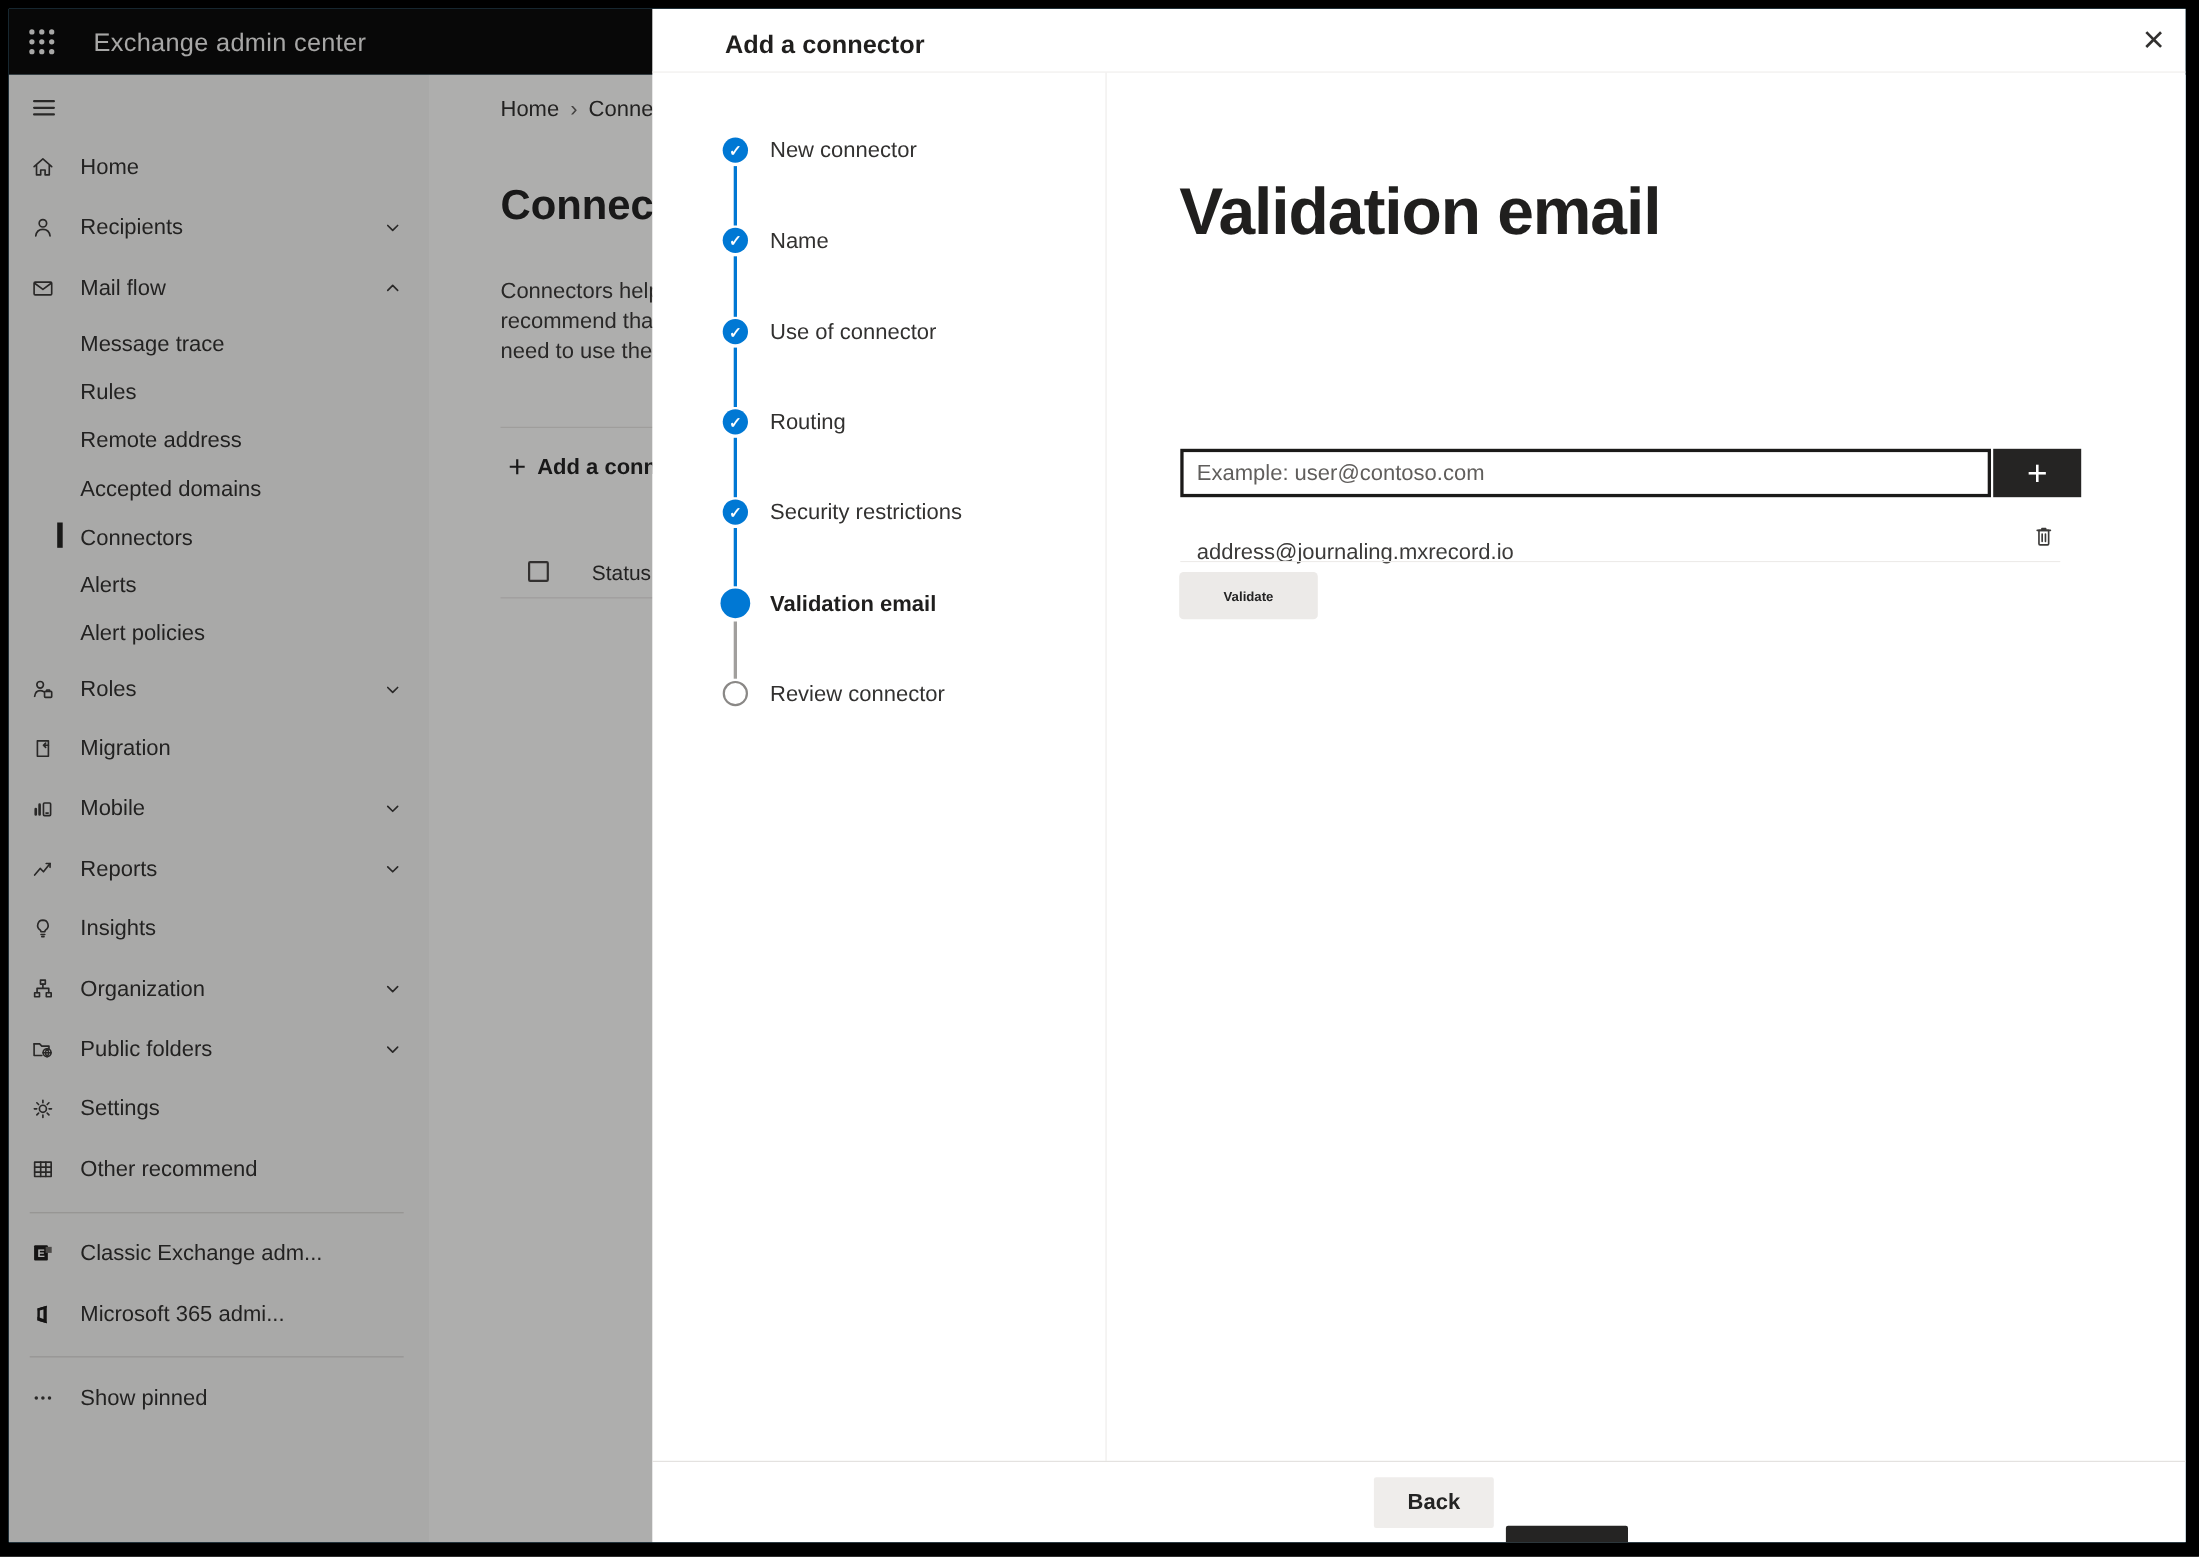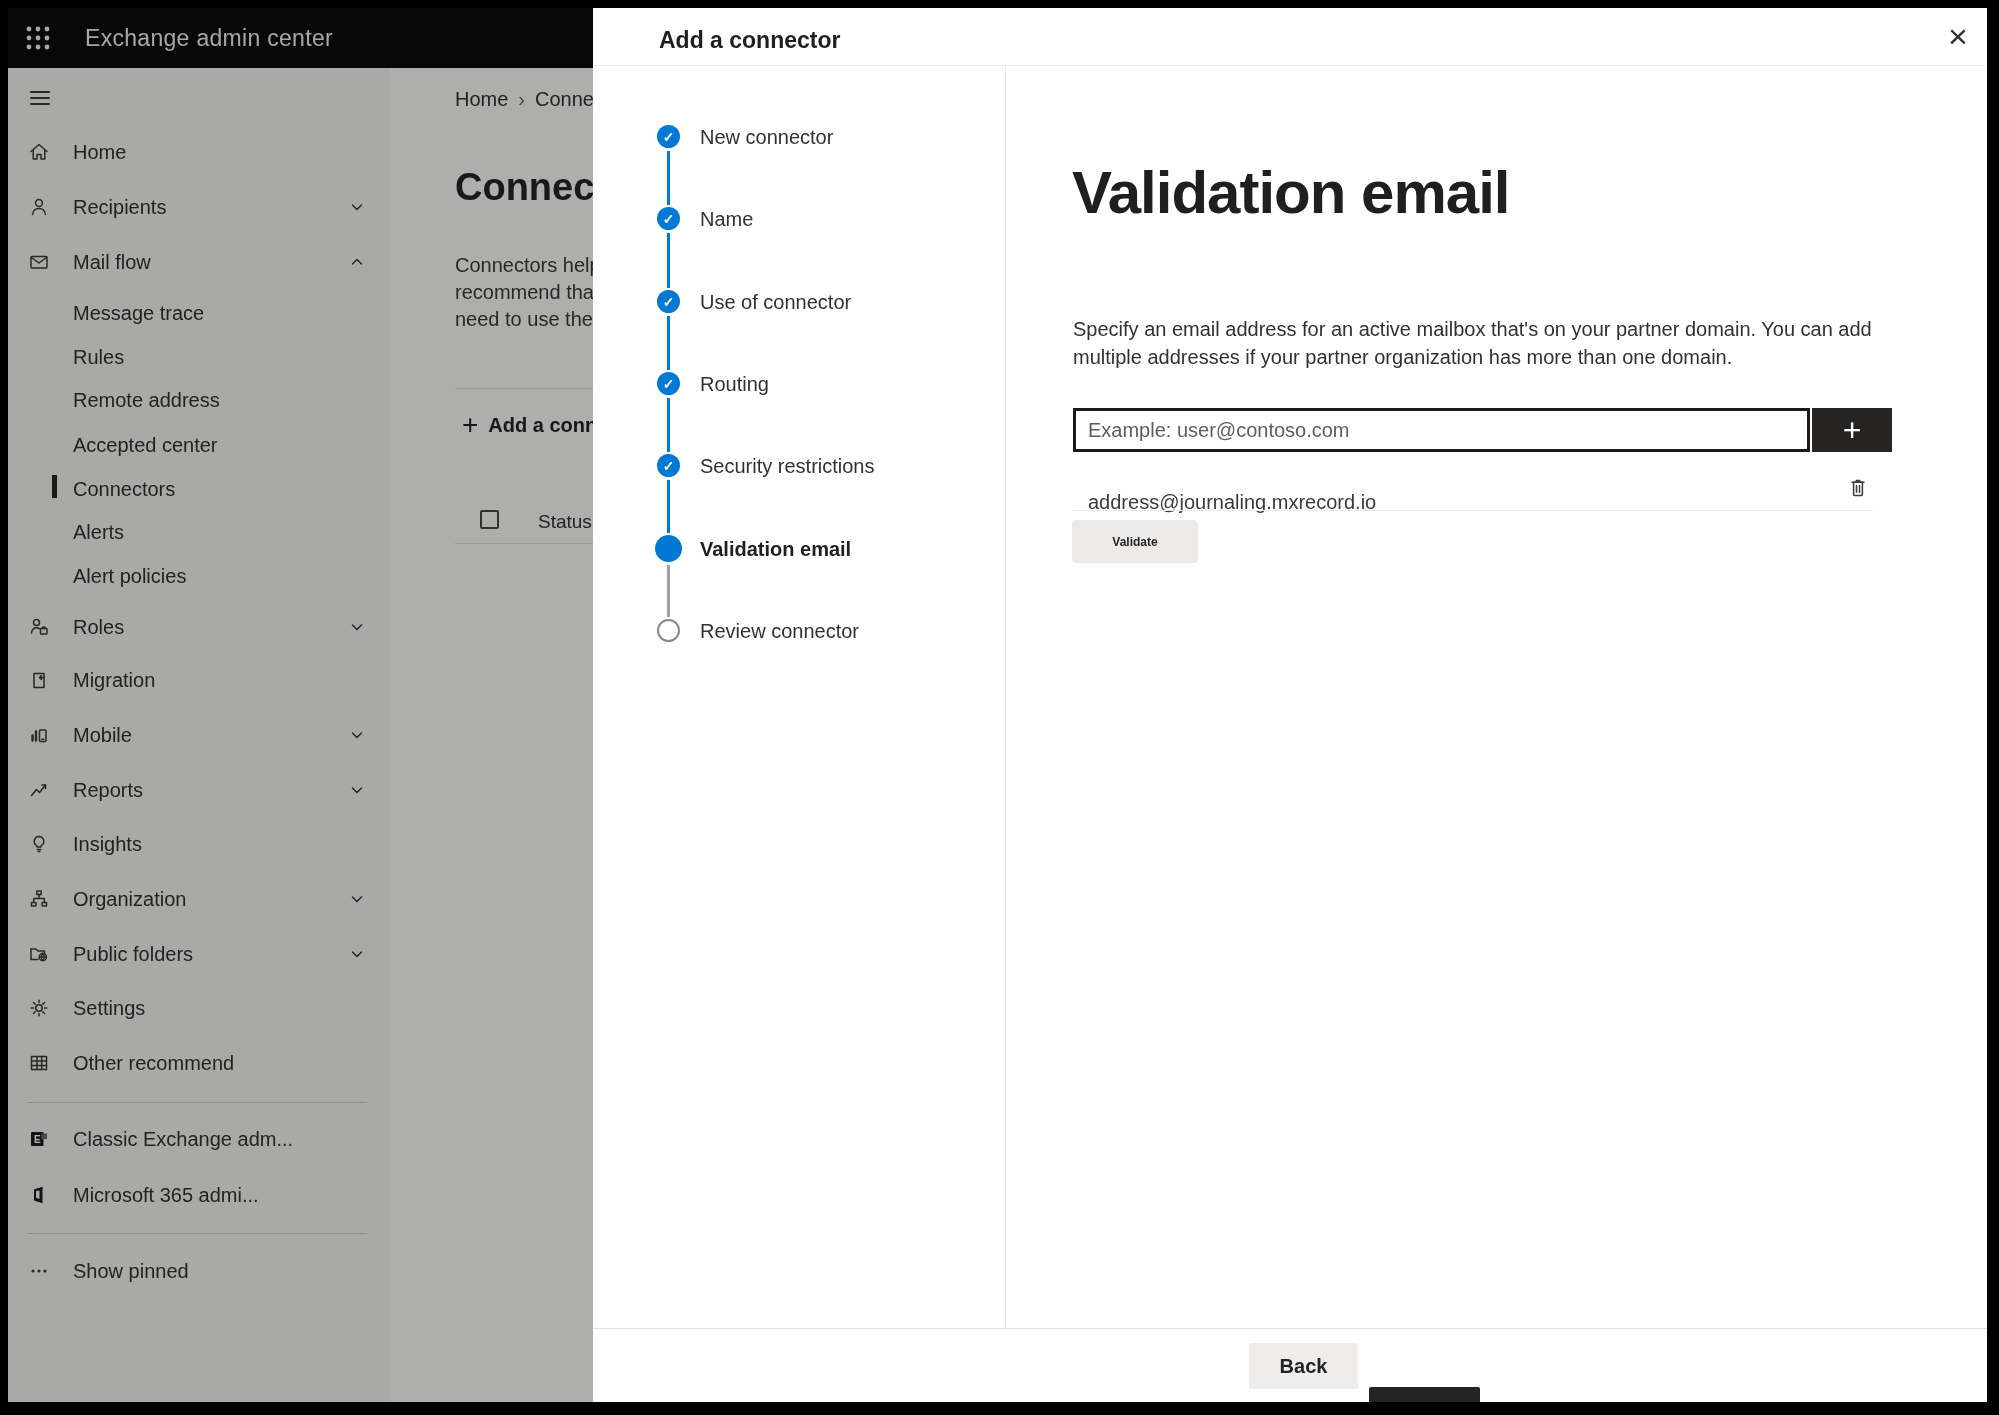--- a/index.html
+++ b/index.html
@@ -158,21 +158,21 @@
     <div class="nav-item" style="top:227px">
       <span class="nav-label">Message trace</span>
     </div>
     <div class="nav-item" style="top:271px">
       <span class="nav-label">Rules</span>
     </div>
     <div class="nav-item" style="top:314px">
       <span class="nav-label">Remote address</span>
     </div>
     <div class="nav-item" style="top:359px">
-      <span class="nav-label">Accepted center</span>
+      <span class="nav-label">Accepted domains</span>
     </div>
 
     <div class="sel-bar"></div>
     <div class="nav-item" style="top:403px">
       <span class="nav-label">Connectors</span>
     </div>
 
     <div class="nav-item" style="top:446px">
       <span class="nav-label">Alerts</span>
     </div>
@@ -393,24 +393,20 @@
       <div class="step-label" style="top:440px">Security restrictions</div>
 
       <div class="step-circle current" style="top:527px"></div>
       <div class="step-label current" style="top:523px">Validation email</div>
 
       <div class="step-circle upcoming" style="top:611px"></div>
       <div class="step-label" style="top:605px">Review connector</div>
     </div>
 
     <div class="v-heading">Validation email</div>
-    <div class="v-desc">
-      <div>Specify an email address for an active mailbox that's on your partner domain. You can add</div>
-      <div>multiple addresses if your partner organization has more than one domain.</div>
-    </div>
 
     <input class="email-input" type="text" placeholder="Example: user@contoso.com" style="">
     <button class="plus-btn"><span>+</span></button>
 
     <div class="addr-row">
       <span class="addr-text">address@journaling.mxrecord.io</span>
       <button class="trash-btn">
         <svg class="ic" width="22" height="24" viewBox="0 0 22 24">
           <path d="M5 6.2 h12 M9.3 6.2 V4.6 h3.4 v1.6"></path>
           <path d="M6.6 6.2 h8.8 v12.2 a1 1 0 0 1 -1 1 h-6.8 a1 1 0 0 1 -1 -1 z"></path>

